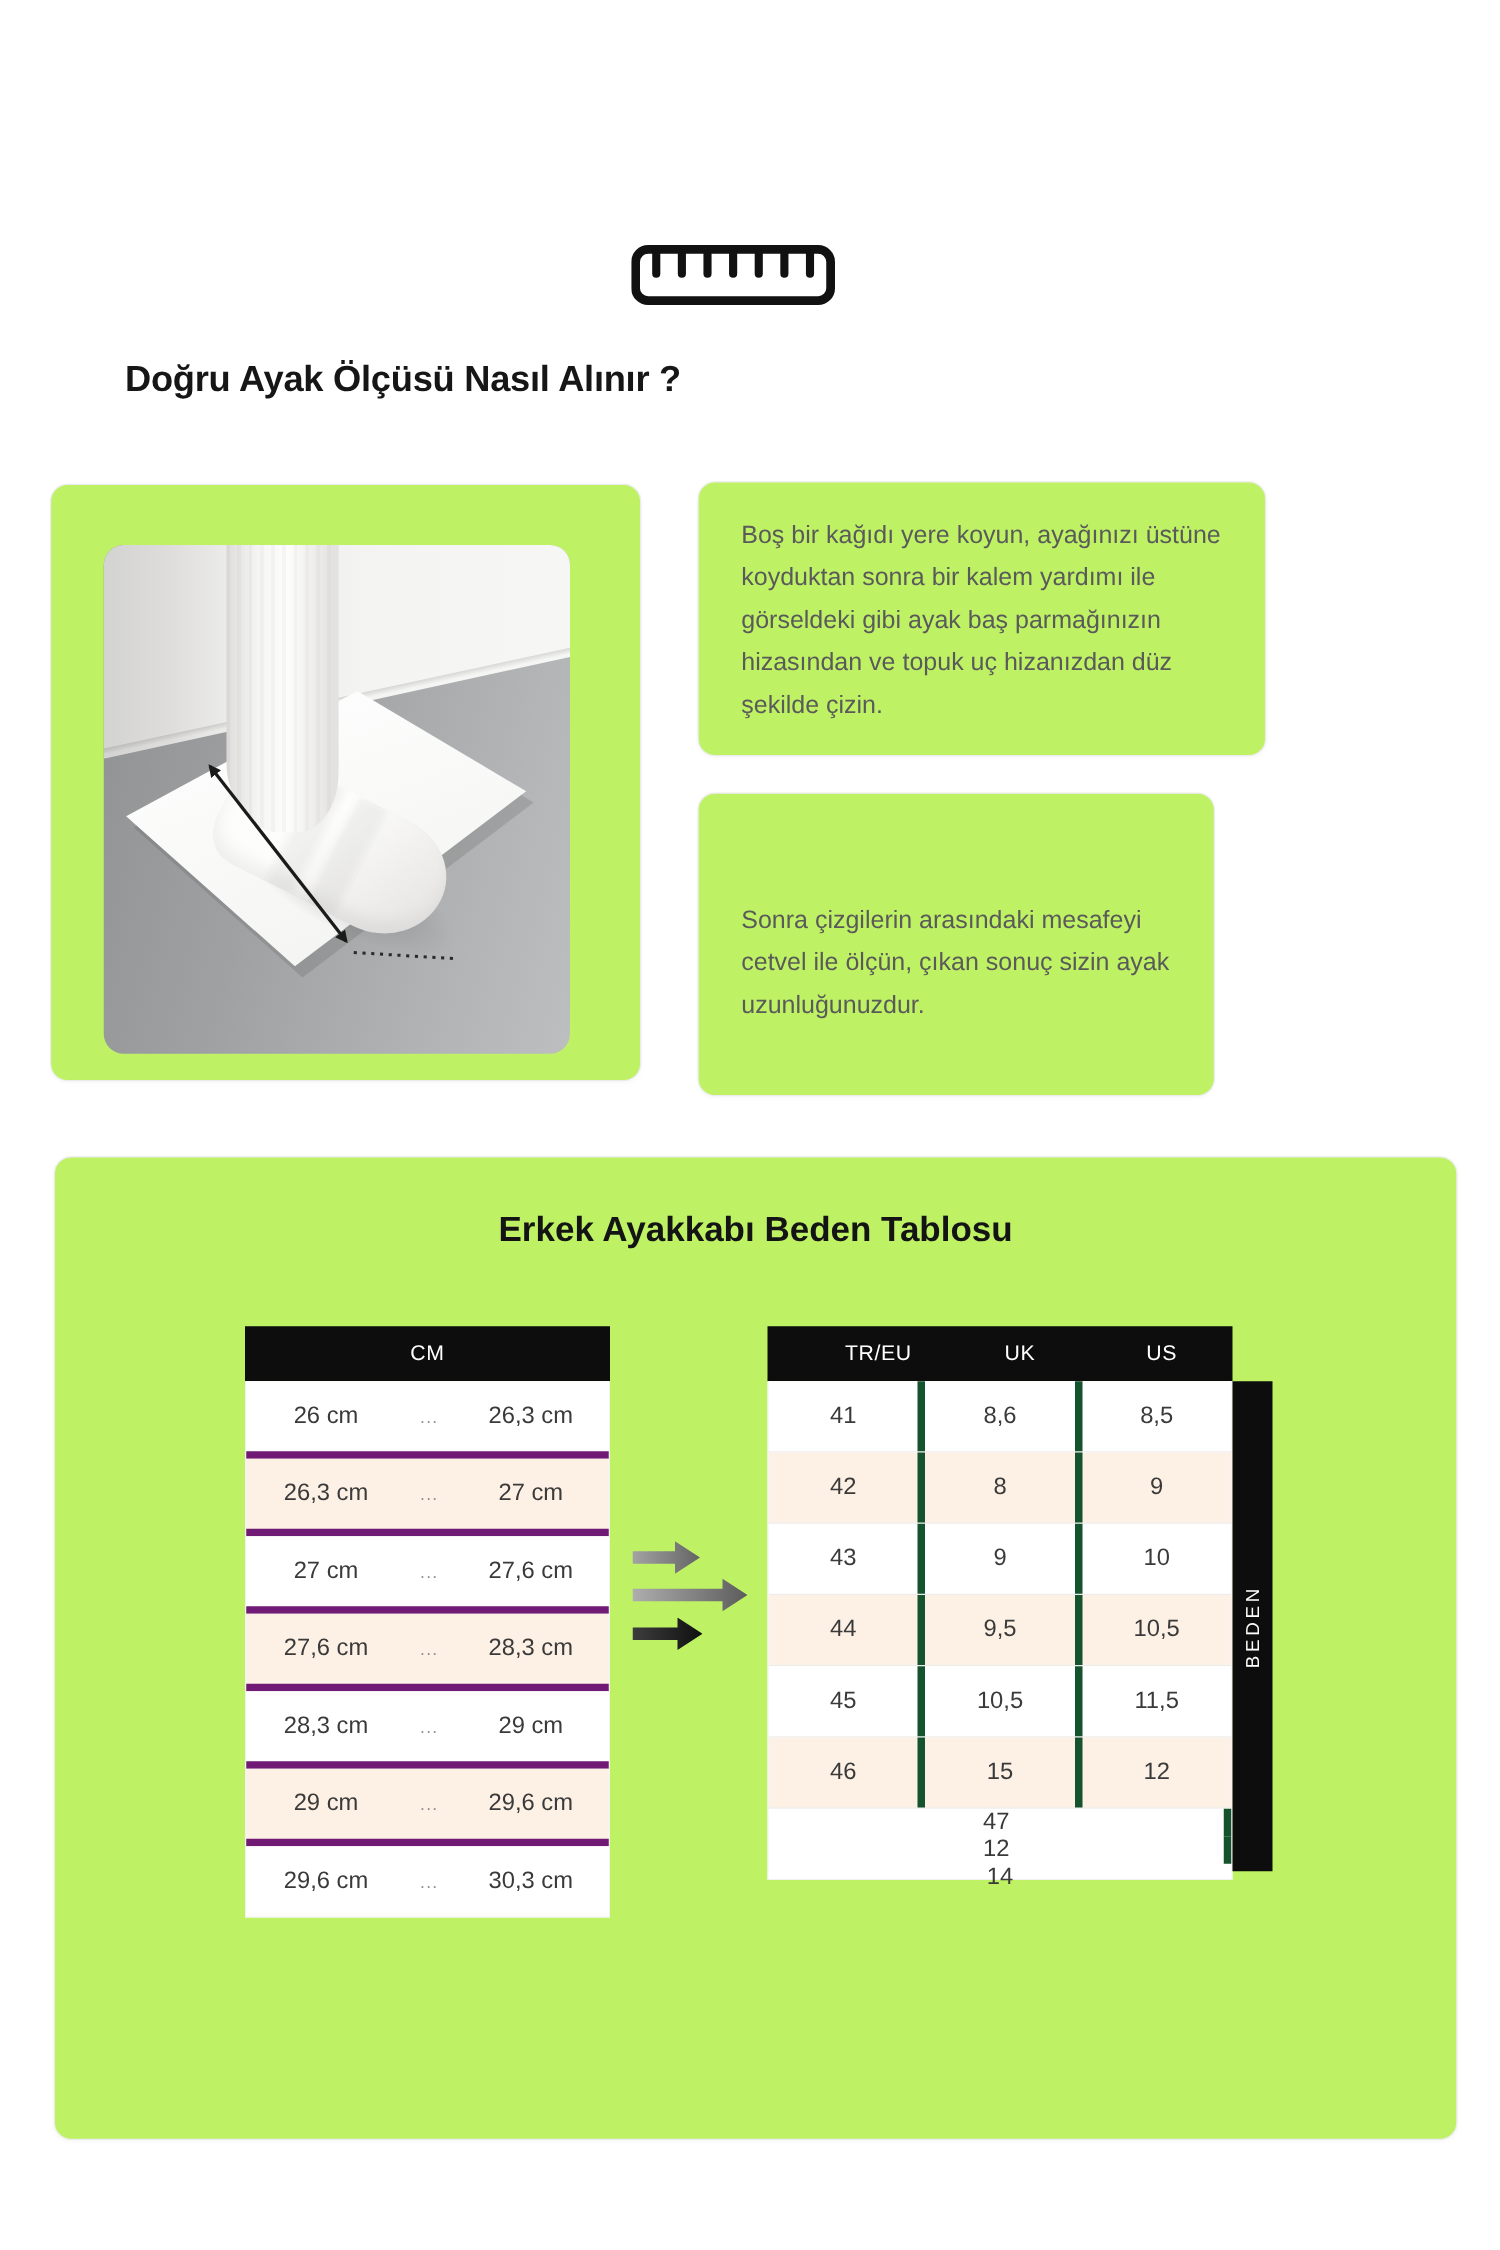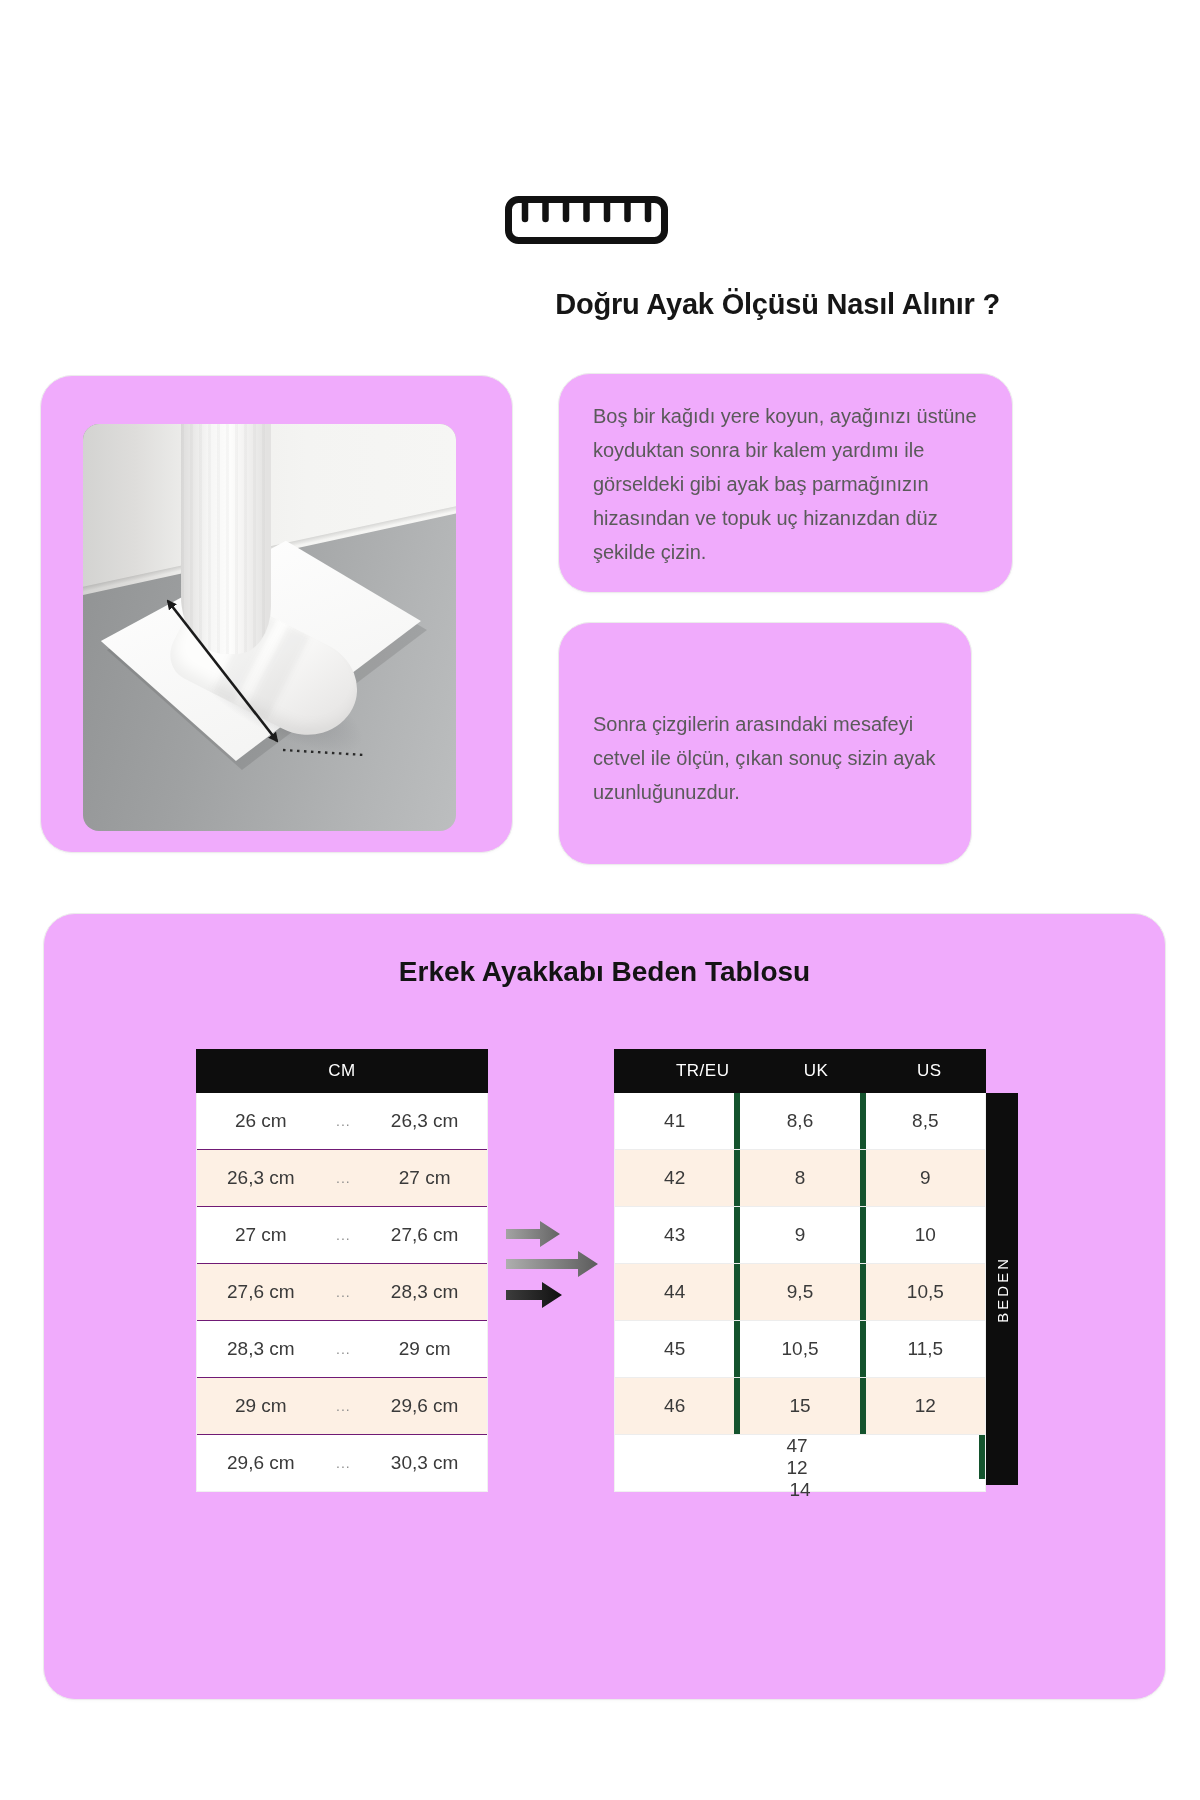--- a/index.html
+++ b/index.html
@@ -1,26 +1,26 @@
 <!DOCTYPE html>
 <html><head>
 <meta charset="utf-8">
 <style>
   html,body{margin:0;padding:0;background:#fff;}
   .page{position:relative;width:1200px;height:1800px;background:#ffffff;overflow:hidden;
         font-family:"Liberation Sans","DejaVu Sans",sans-serif;}
 
   
   .ruler-wrap{position:absolute;left:505px;top:196px;width:163px;height:48px;}
-  .main-title{position:absolute;left:100px;top:288px;width:900px;margin:0;text-align:right;
+  .main-title{position:absolute;left:100px;top:288px;width:900px;margin:0;text-align:left;
               font-size:29px;font-weight:700;color:#161616;letter-spacing:-.2px;}
 
   
-  .card{position:absolute;background:#f0abfc;border:1px solid #ececec;border-radius:32px;
-        box-shadow:0 1px 3px rgba(0,0,0,.03);box-sizing:border-box;}
+  .card{position:absolute;background:#bef264;border:1px solid #ececec;border-radius:14px;
+        box-shadow:0 1px 3px rgba(0,0,0,.03);box-sizing:border-box;margin-top:12px;}
   .photo-card{left:40px;top:375px;width:473px;height:478px;}
   .tc1{left:558px;top:373px;width:455px;height:220px;}
   .tc2{left:558px;top:622px;width:414px;height:243px;}
   .instr{margin:0;font-size:20px;line-height:34px;color:#5a5a5a;}
   .tc1 .instr{padding:25px 18px 0 34px;max-width:402px;}
   .tc2 .instr{padding:84px 18px 0 34px;max-width:385px;}
 
   
   .photo{position:absolute;left:42px;top:48px;width:373px;height:407px;border-radius:16px;
          overflow:hidden;background:linear-gradient(105deg,#8e9091 0%,#9fa1a2 40%,#b3b5b6 80%,#bcbebf 100%);}
@@ -53,21 +53,21 @@
   
   .table-card{left:43px;top:913px;width:1123px;height:787px;}
   .section-title{position:absolute;top:42px;left:0;width:100%;margin:0;text-align:center;
         font-size:28px;font-weight:700;color:#141414;}
 
   .t-head{height:44px;background:#0d0d0d;color:#fff;font-size:17px;font-weight:500;
         display:flex;align-items:center;justify-content:center;letter-spacing:.5px;}
   .rows-box{border:1px solid #f1f1f1;border-top:none;background:#fff;}
 
   .cm-table{position:absolute;left:152px;top:135px;width:292px;box-sizing:border-box;}
-  .cm-row{display:flex;height:56px;align-items:center;border-bottom:1px solid #701a75;
+  .cm-row{display:flex;height:56px;align-items:center;border-bottom:6px solid #701a75;
         font-size:19px;color:#3a3a3a;background:#fff;}
   .cm-row:last-child{border-bottom:none;}
   .cm-row:nth-child(even){background:#fdf0e4;}
   .cm-row .from{width:44%;text-align:center;}
   .cm-row .sep{width:13%;text-align:center;color:#8d8d8d;font-size:14px;letter-spacing:1px;}
   .cm-row .to{width:43%;text-align:center;}
 
   .arrows{position:absolute;left:462px;top:307px;display:flex;flex-direction:column;}
   .arrows svg{display:block;}
   .a1{margin-bottom:4px;} .a2{margin-bottom:5px;}

